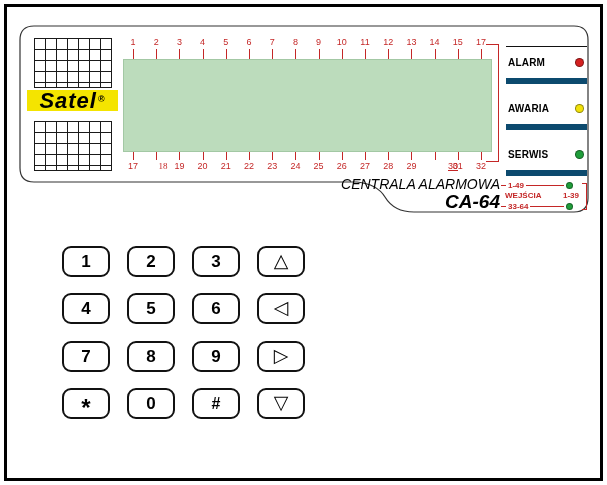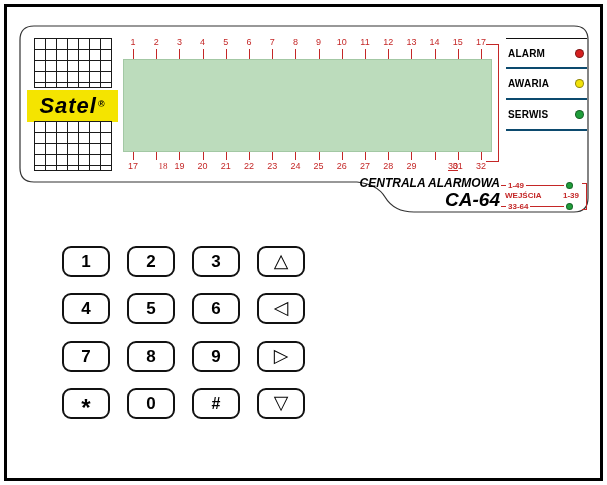--- a/index.html
+++ b/index.html
@@ -10,21 +10,21 @@
   .plate-svg { position:absolute; left:0; top:0; }
 
   .hatch { position:absolute; left:34px; width:78px; height:50px;
     background-image:
       repeating-linear-gradient(to right, #1a1a1a 0 1px, transparent 1px 11px),
       repeating-linear-gradient(to bottom, #1a1a1a 0 1px, transparent 1px 11px);
     border-right:1px solid #1a1a1a; border-bottom:1px solid #1a1a1a; }
   .hatch-top    { top:38px; }
   .hatch-bottom { top:121px; }
 
-  .logo { position:absolute; left:27px; top:90px; width:91px; height:32px;
+  .logo { position:absolute; left:27px; top:90px; width:91px; height:21px;
     background:var(--logo-yellow,#f4e400);
     display:flex; align-items:center; justify-content:center;
     font-weight:bold; font-style:italic; font-size:22px; letter-spacing:1px; }
   .logo sup { font-size:9px; font-style:normal; margin-left:1px; transform:translateY(-2px); }
 
   .display { position:absolute; left:123px; top:59px; width:369px; height:93px;
     background:var(--display-green,#bcdcbc); border:1px solid #a3c8a4; }
 
   .tick-label { position:absolute; width:20px; text-align:center; font-size:9px;
     color:var(--accent-red,#c42727); }
@@ -36,27 +36,27 @@
 
   .red-vline { position:absolute; left:498px; top:44px; width:1px; height:118px;
     background:var(--accent-red,#c42727); }
   .red-stub  { position:absolute; left:486px; width:13px; height:1px;
     background:var(--accent-red,#c42727); }
   .red-stub.top    { top:44px; }
   .red-stub.bottom { top:161px; }
 
   .led-table { position:absolute; left:506px; top:38px; width:81px; }
   .led-row { display:flex; align-items:center; justify-content:space-between;
-    height:31px; border-bottom:2px solid #0c4a6e; padding:0 3px 0 2px; }
+    height:38px; border-bottom:6px solid #0c4a6e; padding:0 3px 0 2px;margin-top:8px; }
   .led-row:first-child { border-top:1px solid #111; }
   .led-label { font-size:10px; font-weight:bold; letter-spacing:.2px; }
   .led-dot { width:9px; height:9px; border-radius:50%; border:1px solid rgba(0,0,0,.4); }
 
   .model { position:absolute; left:310px; top:176px; width:190px; text-align:right; font-style:italic; }
-  .model-line1 { font-size:12px; font-weight:bold; }
+  .model-line1 { font-size:14px; font-weight:normal; }
   .model-line2 { font-size:19px;  font-weight:bold; line-height:1.05; }
 
   .inputs { position:absolute; left:501px; top:179px; width:86px; height:34px;
     color:var(--accent-red,#c42727); }
   .in-row { position:absolute; left:0; width:72px; display:flex; align-items:center; gap:2px; }
   .in-row.top    { top:2px; }
   .in-row.bottom { top:23px; }
   .in-dash  { width:5px; height:1px; background:var(--accent-red,#c42727); }
   .in-label { font-size:8px; font-weight:bold; white-space:nowrap; }
   .in-line  { flex:1; height:1px; background:var(--accent-red,#c42727); }

